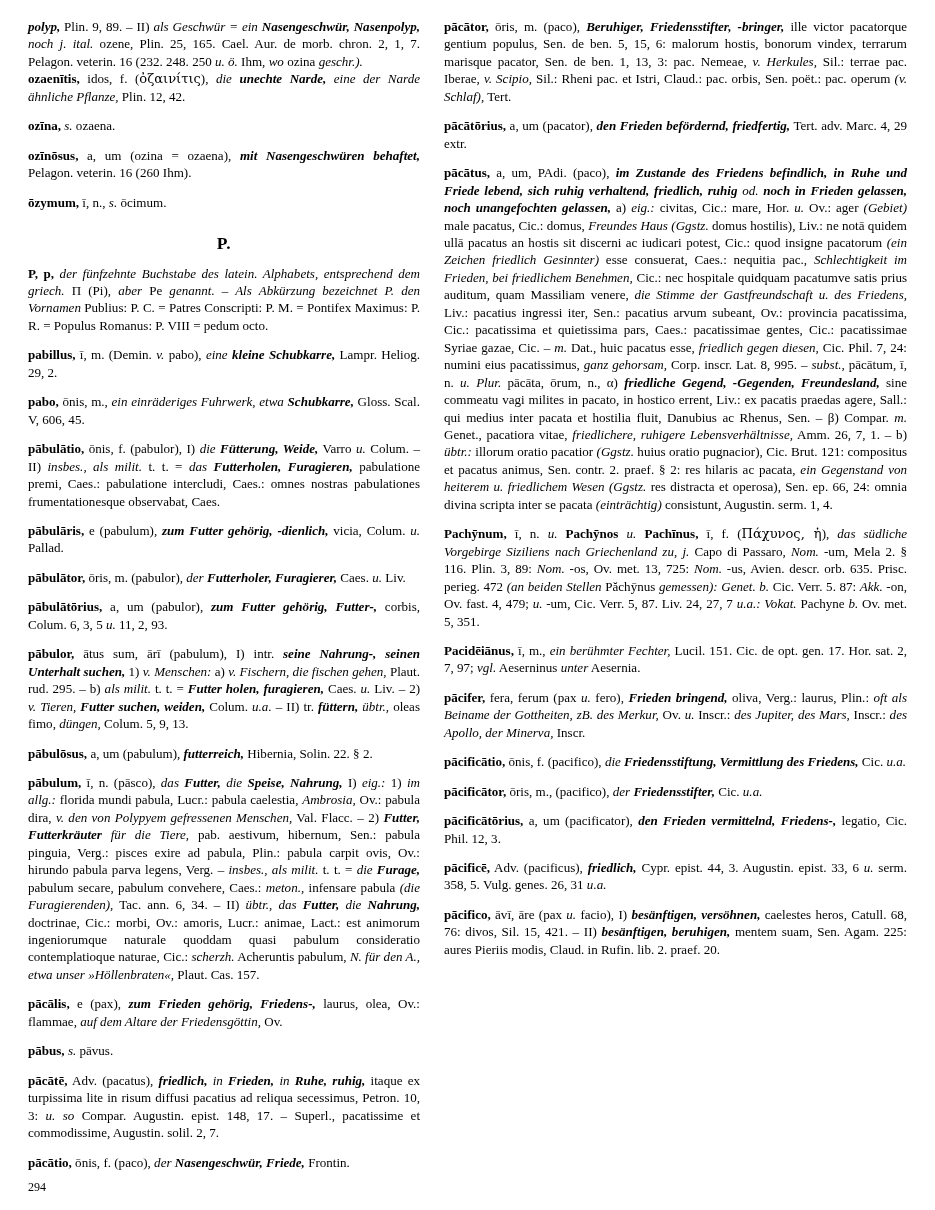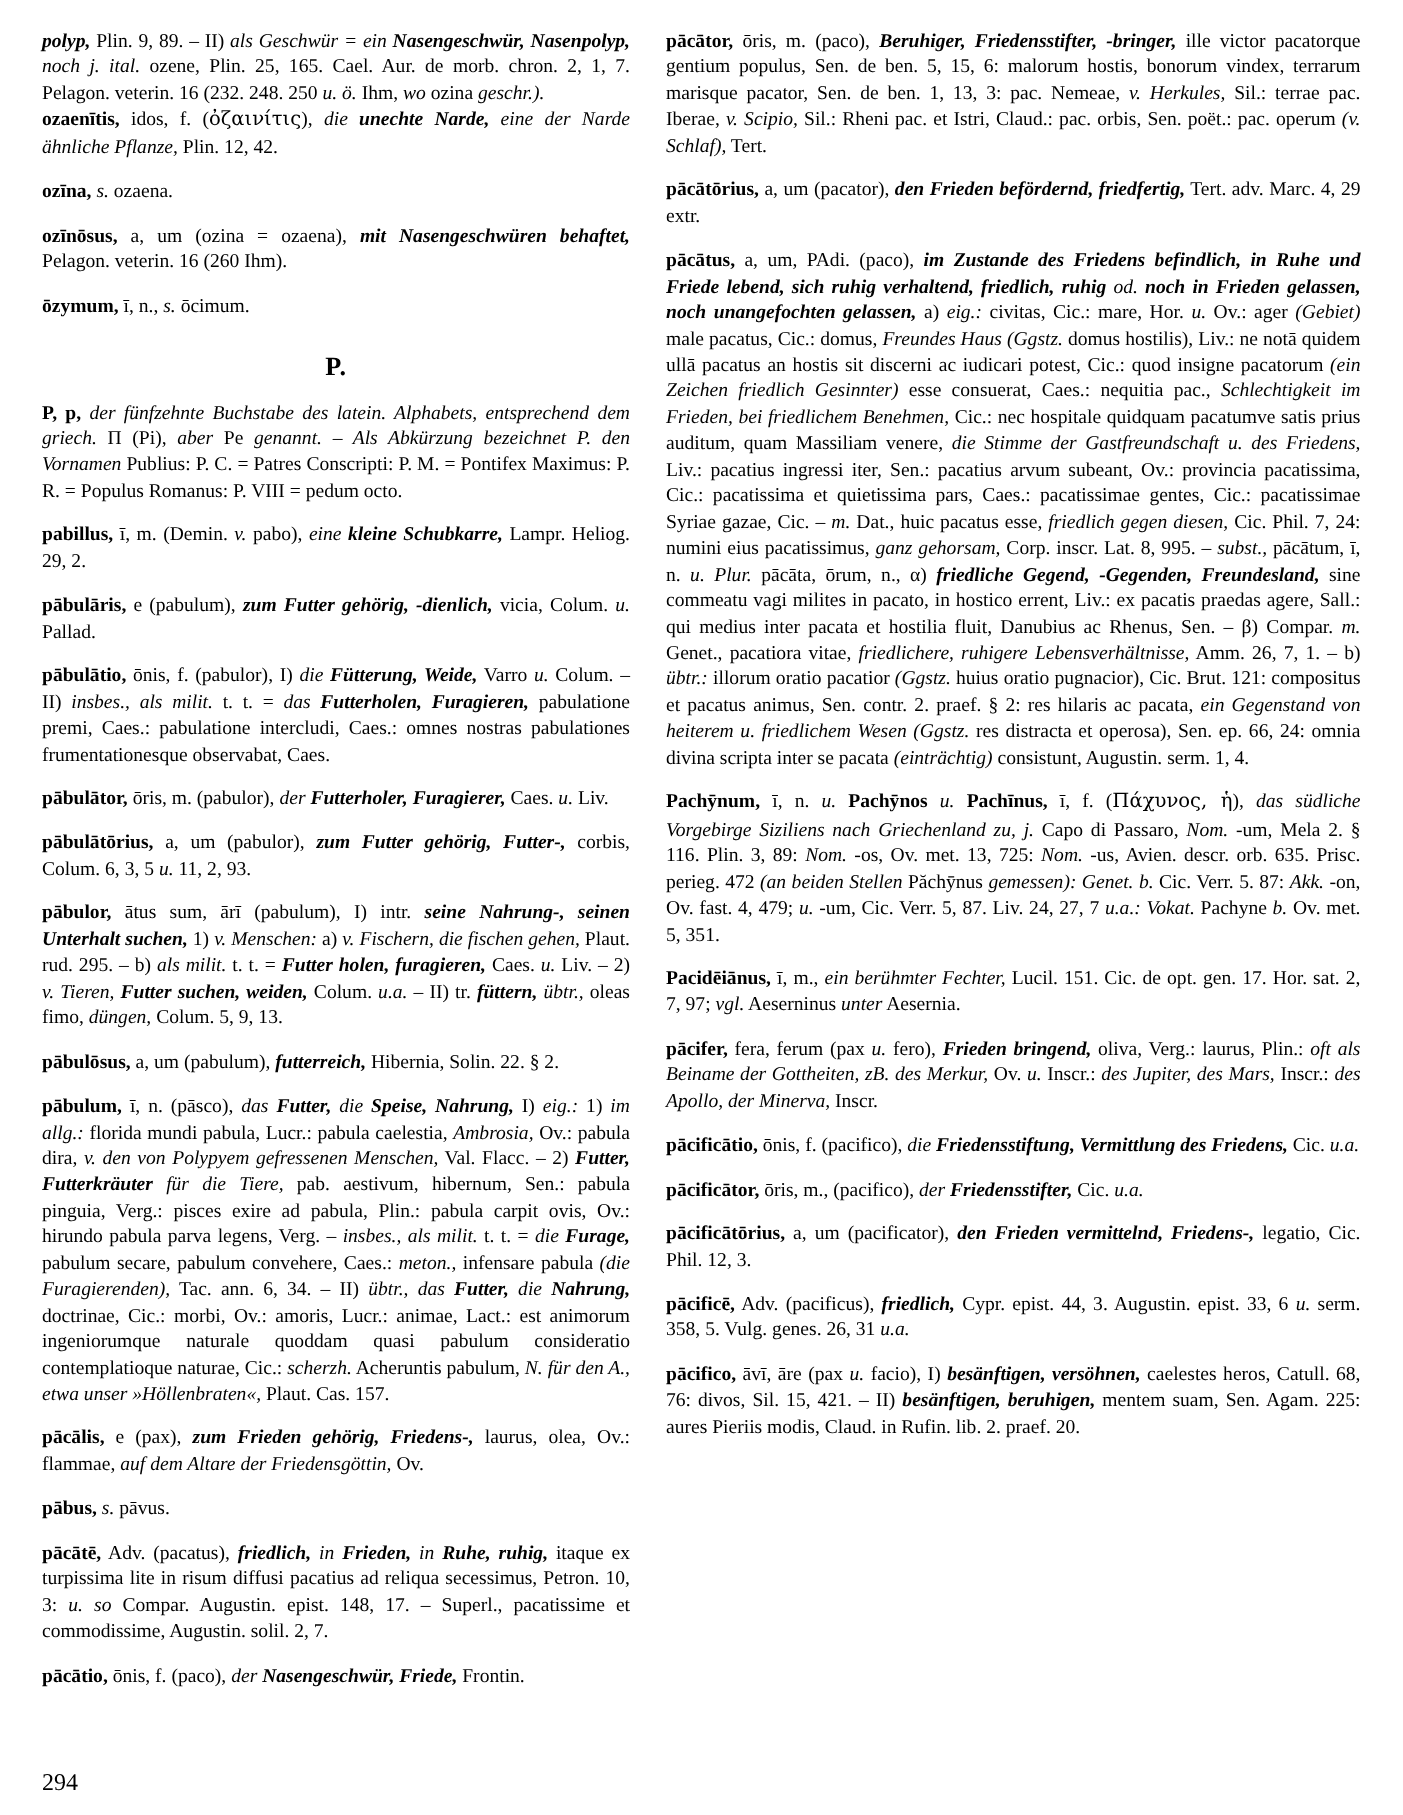--- a/index.html
+++ b/index.html
@@ -56,21 +56,21 @@
     font-weight: bold;
     font-size: 17.5px;
     line-height: 17.45px;
     margin: 24px 0 12px 0;
     letter-spacing: 0.5px;
   }
   .folio {
     position: absolute;
     left: 28px;
     top: 1180px;
-    font-size: 16px;
+    font-size: 12px;
     color: #000;
     font-family: "Liberation Serif", serif;
   }
 </style>
 </head>
 <body>
 
 <div class="page">
   <div class="columns">
 
@@ -81,22 +81,23 @@
       <div id="left-pre">
           <p class="entry"><span class="hw">ozaenītis,</span><span> idos, f. (<span class="gk">ὀζαινίτις</span>), <i>die <b>unechte Narde,</b> eine der Narde ähnliche Pflanze,</i> Plin. 12, 42.</span></p>
           <p class="entry"><span class="hw">ozīna,</span><span> <i>s.</i> ozaena.</span></p>
           <p class="entry"><span class="hw">ozīnōsus,</span><span> a, um (ozina = ozaena), <b><i>mit Nasengeschwüren behaftet,</i></b> Pelagon. veterin. 16 (260 Ihm).</span></p>
           <p class="entry"><span class="hw">ōzymum,</span><span> ī, n., <i>s.</i> ōcimum.</span></p>
         </div>
       <div class="letter-head">P.</div>
       <div id="left-post">
           <p class="entry"><span class="hw">P, p,</span><span> <i>der fünfzehnte Buchstabe des latein. Alphabets, entsprechend dem griech.</i> Π (Pi), <i>aber</i> Pe <i>genannt. – Als Abkürzung bezeichnet P. den Vornamen</i> Publius: P. C. = Patres Conscripti: P. M. = Pontifex Maximus: P. R. = Populus Romanus: P. VIII = pedum octo.</span></p>
           <p class="entry"><span class="hw">pabillus,</span><span> ī, m. (Demin. <i>v.</i> pabo), <i>eine <b>kleine Schubkarre,</b></i> Lampr. Heliog. 29, 2.</span></p>
+          <p class="entry"><span class="hw">pabo,</span><span> ōnis, m., <i>ein einräderiges Fuhrwerk, etwa <b>Schubkarre,</b></i> Gloss. Scal. V, 606, 45.</span></p>
+          <p class="entry"><span class="hw">pābulātio,</span><span> ōnis, f. (pabulor), I) <i>die <b>Fütterung, Weide,</b></i> Varro <i>u.</i> Colum. – II) <i>insbes., als milit.</i> t. t. = <i>das <b>Futterholen, Furagieren,</b></i> pabulatione premi, Caes.: pabulatione intercludi, Caes.: omnes nostras pabulationes frumentationesque observabat, Caes.</span></p>
           <p class="entry"><span class="hw">pābulāris,</span><span> e (pabulum), <b><i>zum Futter gehörig, -dienlich,</i></b> vicia, Colum. <i>u.</i> Pallad.</span></p>
-          <p class="entry"><span class="hw">pābulātio,</span><span> ōnis, f. (pabulor), I) <i>die <b>Fütterung, Weide,</b></i> Varro <i>u.</i> Colum. – II) <i>insbes., als milit.</i> t. t. = <i>das <b>Futterholen, Furagieren,</b></i> pabulatione premi, Caes.: pabulatione intercludi, Caes.: omnes nostras pabulationes frumentationesque observabat, Caes.</span></p>
           <p class="entry"><span class="hw">pābulātor,</span><span> ōris, m. (pabulor), <i>der <b>Futterholer, Furagierer,</b></i> Caes. <i>u.</i> Liv.</span></p>
           <p class="entry"><span class="hw">pābulātōrius,</span><span> a, um (pabulor), <b><i>zum Futter gehörig, Futter-,</i></b> corbis, Colum. 6, 3, 5 <i>u.</i> 11, 2, 93.</span></p>
           <p class="entry"><span class="hw">pābulor,</span><span> ātus sum, ārī (pabulum), I) intr. <b><i>seine Nahrung-, seinen Unterhalt suchen,</i></b> 1) <i>v. Menschen:</i> a) <i>v. Fischern, die fischen gehen,</i> Plaut. rud. 295. – b) <i>als milit.</i> t. t. = <b><i>Futter holen, furagieren,</i></b> Caes. <i>u.</i> Liv. – 2) <i>v. Tieren,</i> <b><i>Futter suchen, weiden,</i></b> Colum. <i>u.a.</i> – II) tr. <b><i>füttern,</i></b> <i>übtr.,</i> oleas fimo, <i>düngen,</i> Colum. 5, 9, 13.</span></p>
           <p class="entry"><span class="hw">pābulōsus,</span><span> a, um (pabulum), <b><i>futterreich,</i></b> Hibernia, Solin. 22. § 2.</span></p>
           <p class="entry"><span class="hw">pābulum,</span><span> ī, n. (pāsco), <i>das <b>Futter,</b> die <b>Speise, Nahrung,</b></i> I) <i>eig.:</i> 1) <i>im allg.:</i> florida mundi pabula, Lucr.: pabula caelestia, <i>Ambrosia,</i> Ov.: pabula dira, <i>v. den von Polypyem gefressenen Menschen,</i> Val. Flacc. – 2) <b><i>Futter, Futterkräuter</i></b> <i>für die Tiere,</i> pab. aestivum, hibernum, Sen.: pabula pinguia, Verg.: pisces exire ad pabula, Plin.: pabula carpit ovis, Ov.: hirundo pabula parva legens, Verg. – <i>insbes., als milit.</i> t. t. = <i>die</i> <b><i>Furage,</i></b> pabulum secare, pabulum convehere, Caes.: <i>meton.,</i> infensare pabula <i>(die Furagierenden),</i> Tac. ann. 6, 34. – II) <i>übtr., das</i> <b><i>Futter,</i></b> <i>die</i> <b><i>Nahrung,</i></b> doctrinae, Cic.: morbi, Ov.: amoris, Lucr.: animae, Lact.: est animorum ingeniorumque naturale quoddam quasi pabulum consideratio contemplatioque naturae, Cic.: <i>scherzh.</i> Acheruntis pabulum, <i>N. für den A., etwa unser »Höllenbraten«,</i> Plaut. Cas. 157.</span></p>
           <p class="entry"><span class="hw">pācālis,</span><span> e (pax), <b><i>zum Frieden gehörig, Friedens-,</i></b> laurus, olea, Ov.: flammae, <i>auf dem Altare der Friedensgöttin,</i> Ov.</span></p>
           <p class="entry"><span class="hw">pābus,</span><span> <i>s.</i> pāvus.</span></p>
           <p class="entry"><span class="hw">pācātē,</span><span> Adv. (pacatus), <b><i>friedlich,</i></b> <i>in</i> <b><i>Frieden,</i></b> <i>in</i> <b><i>Ruhe, ruhig,</i></b> itaque ex turpissima lite in risum diffusi pacatius ad reliqua secessimus, Petron. 10, 3: <i>u. so</i> Compar. Augustin. epist. 148, 17. – Superl., pacatissime et commodissime, Augustin. solil. 2, 7.</span></p>
           <p class="entry"><span class="hw">pācātio,</span><span> ōnis, f. (paco), <i>der <b>Nasengeschwür, Friede,</b></i> Frontin.</span></p>
         </div>

